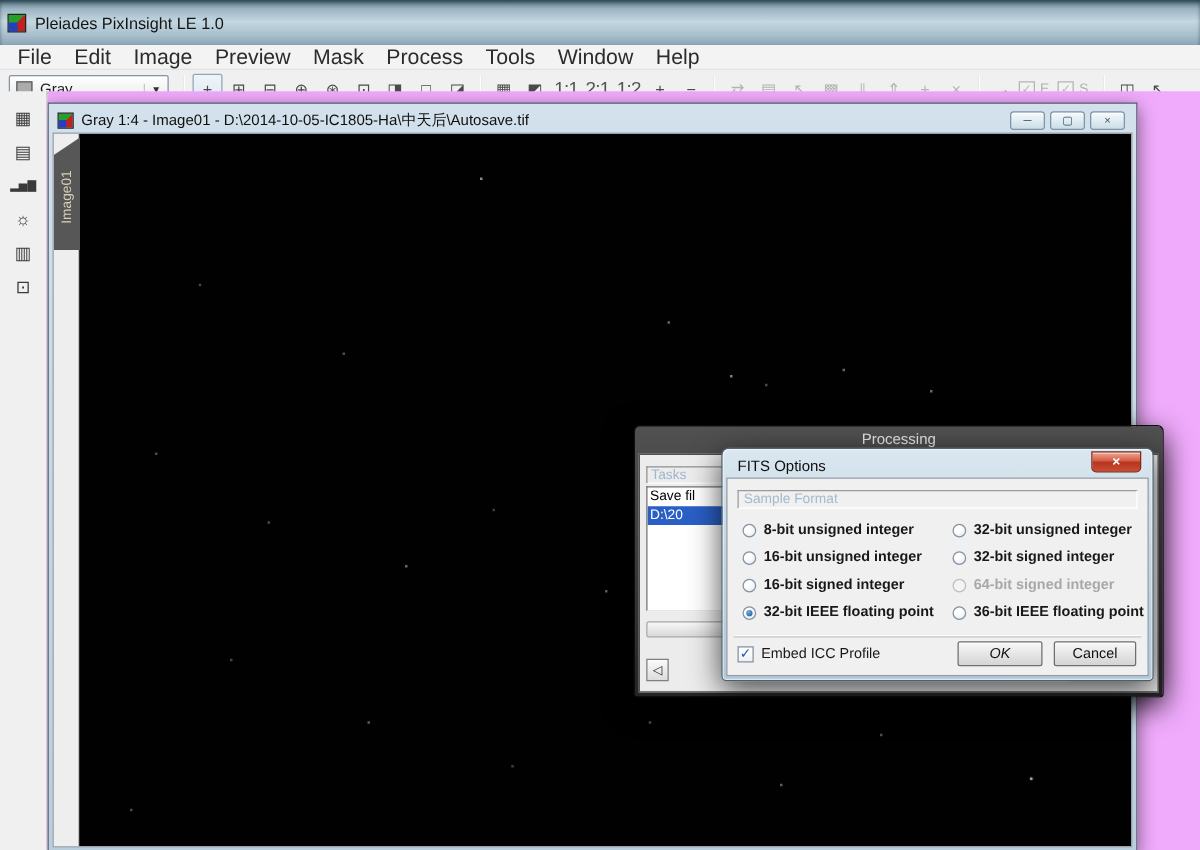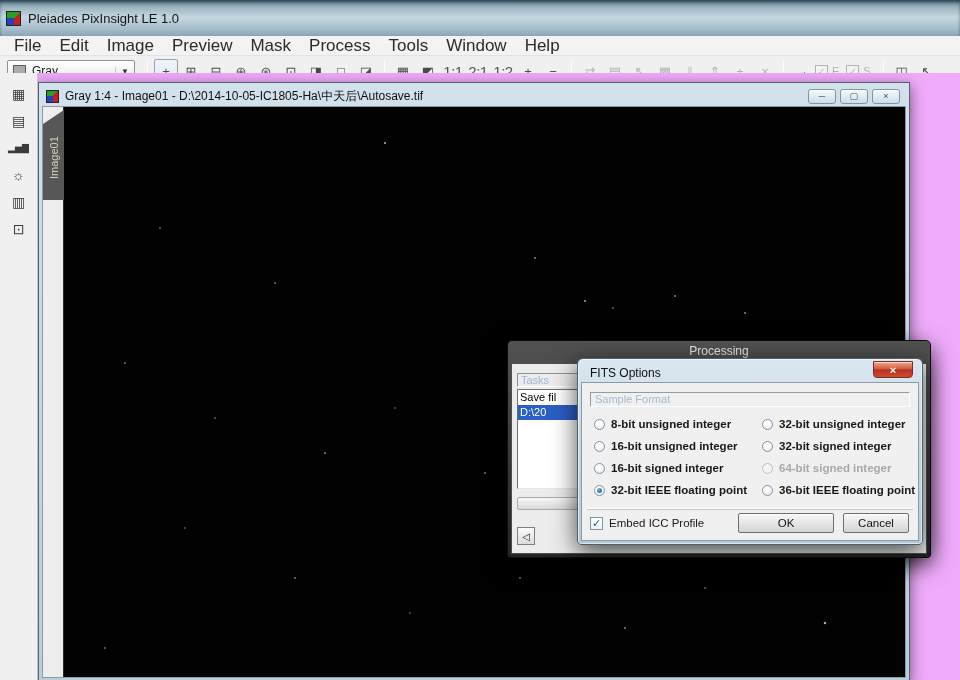--- a/index.html
+++ b/index.html
@@ -135,21 +135,21 @@
   .radio-item.disabled .radio { border-color:#bdbdbd; background:#f3f3f3; }
   .fits-bottom { position:absolute; left:5px; right:5px; bottom:4px; height:27px;
     border-top:1px solid #c6c6c6; box-shadow:0 -2px 0 -1px #ffffff; display:flex; align-items:center;
     padding:0 3px; }
   .checkbox { width:13px; height:13px; flex:0 0 auto; border:1px solid #8492a2;
     background:linear-gradient(#ffffff,#eef2f5); color:#2353be; font-size:11px; line-height:11px;
     text-align:center; margin-right:6px; }
   .cb-label { font-size:11.5px; color:#181818; }
   .btn { height:20px; border:1px solid #6f6f6f; border-radius:2px; font-size:11.5px; color:#111;
     background:linear-gradient(#f8f8f8 0%,#e4e4e4 55%,#d5d5d5 100%); box-shadow:inset 0 1px 0 #fff; }
-  .btn.ok { width:96px; margin-left:auto; }
+  .btn.ok { width:68px; margin-left:auto;font-style:italic; }
   .btn.cancel { width:66px; margin-left:9px; margin-right:1px; }
 </style>
 </head>
 <body>
 
 <div class="titlebar">
   <div class="app-icon"></div>
   <span class="titlebar-text">Pleiades PixInsight LE 1.0</span>
 </div>
 

